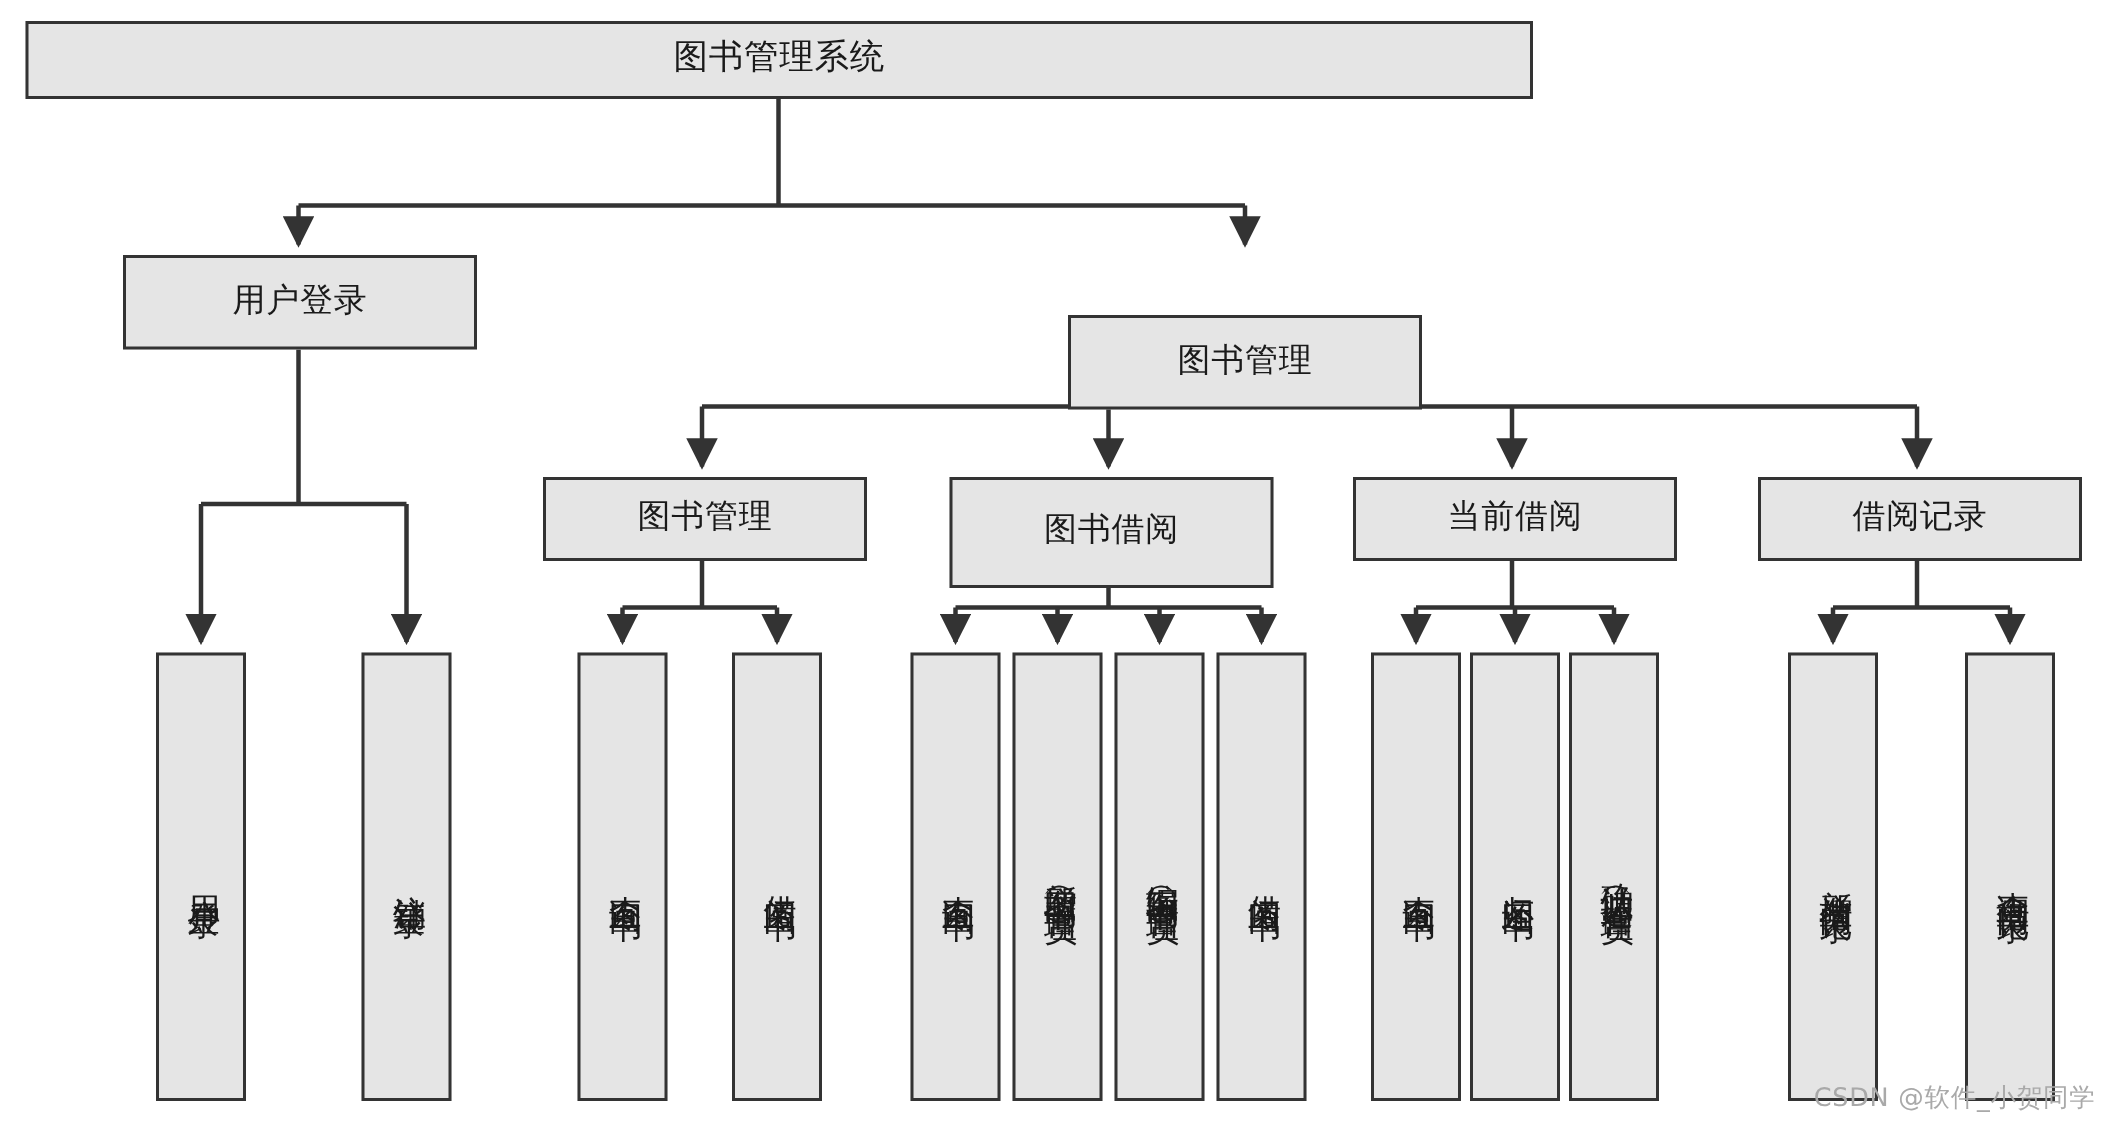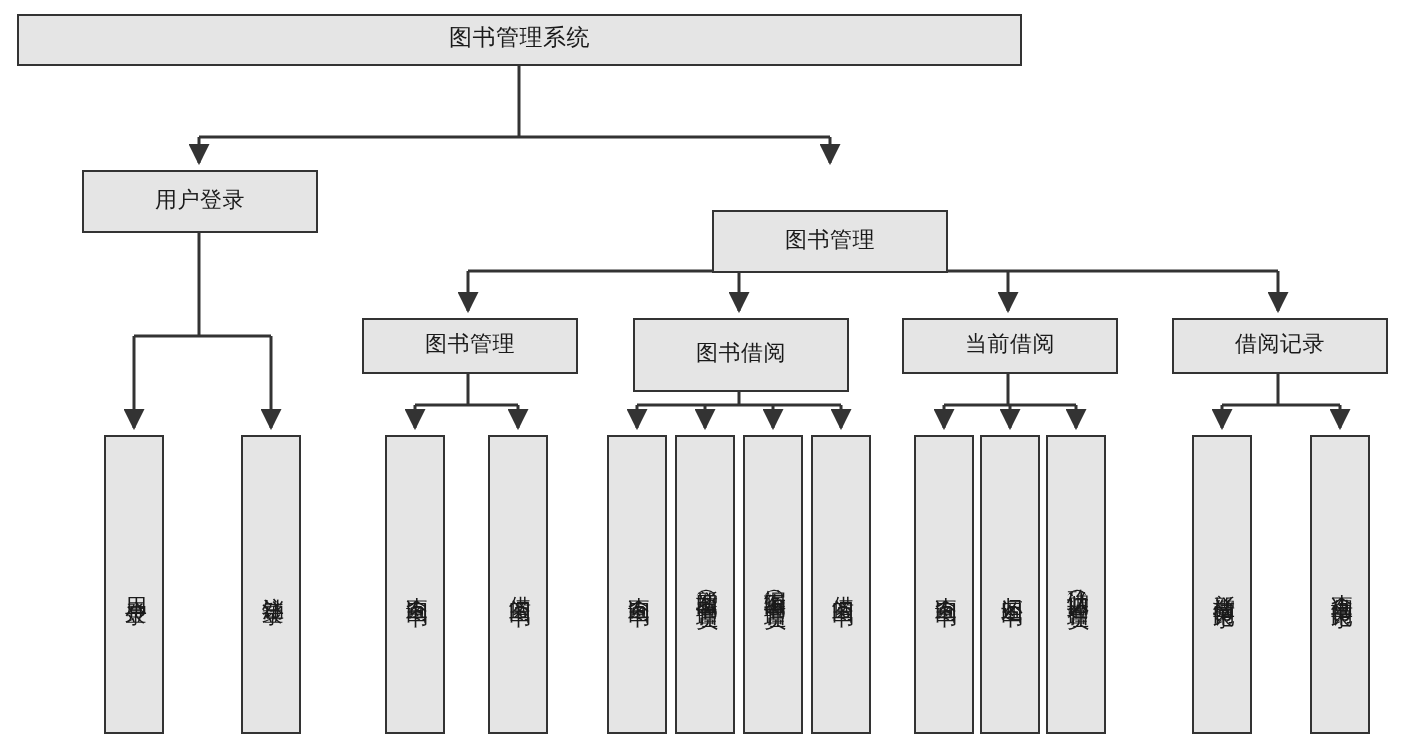--- a/index.html
+++ b/index.html
@@ -188,13 +188,14 @@
     <span>确认归还（管理员）</span>
   </div>
 
   <div class="node node-v" style="left:1192px; top:435px; width:60px; height:299px;">
     <span>新增借阅记录</span>
   </div>
   <div class="node node-v" style="left:1310px; top:435px; width:60px; height:299px;">
     <span>查询借阅记录</span>
   </div>
 
+  <div id="watermark">CSDN @软件_小贺同学</div>
 </div>
 
 </body></html>

